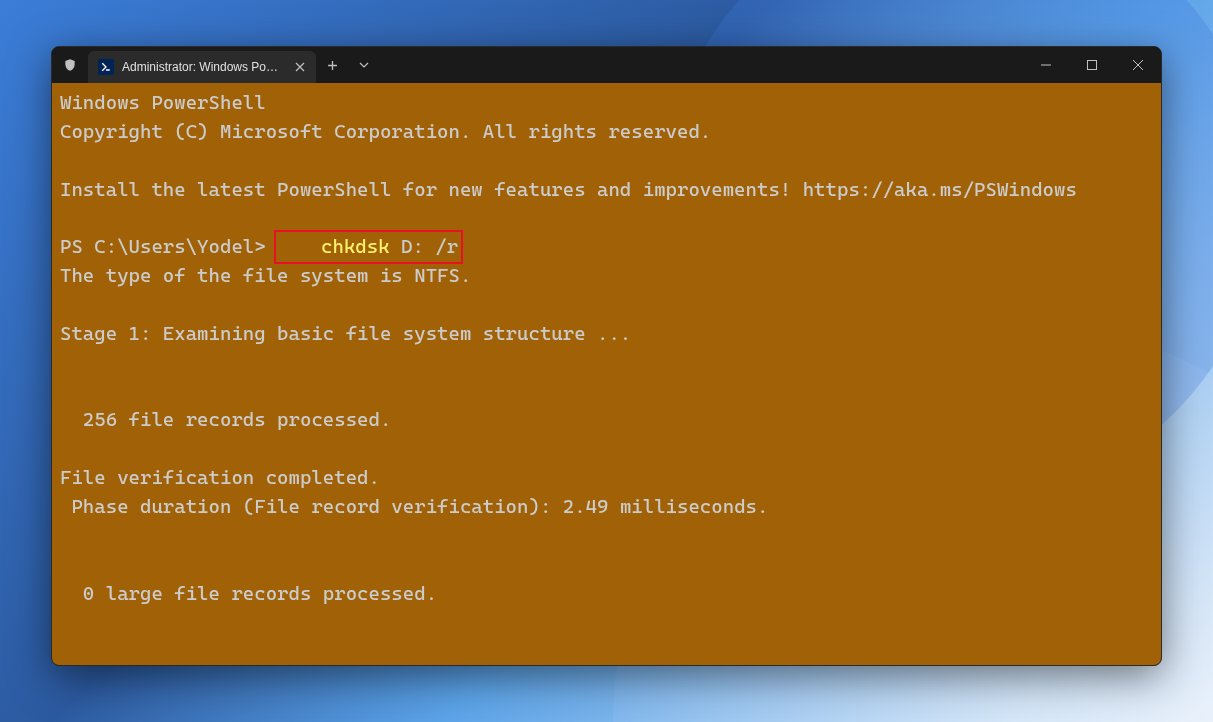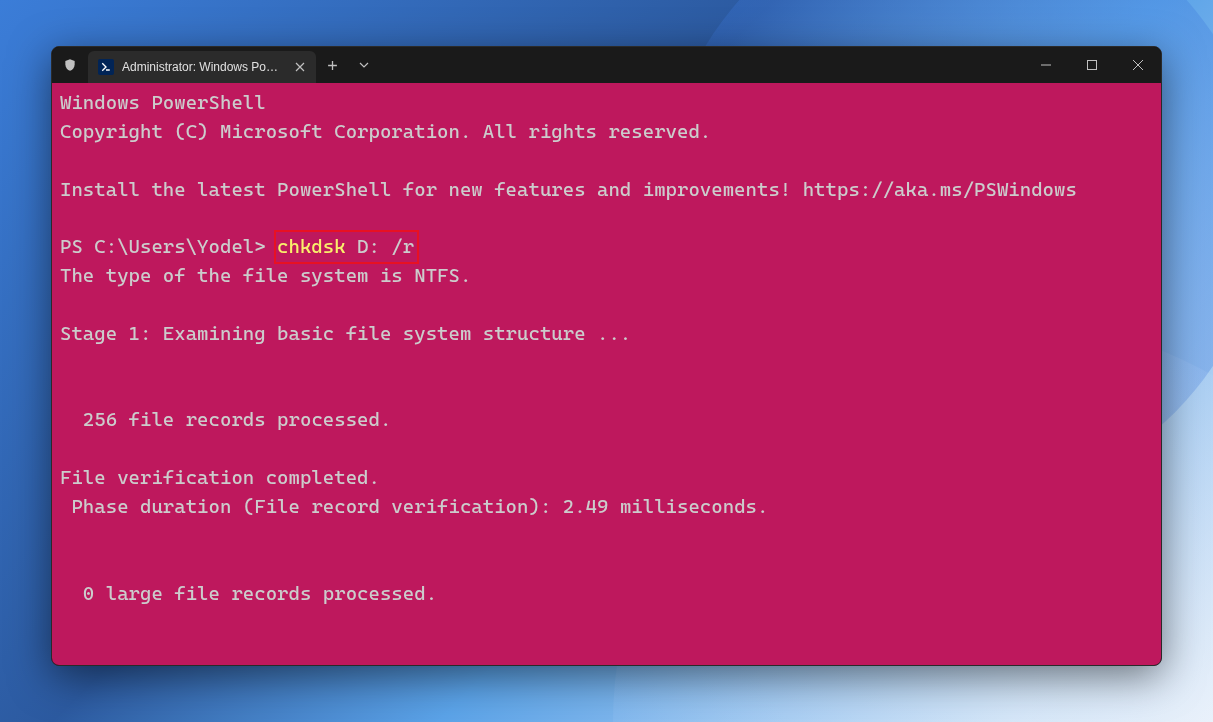--- a/index.html
+++ b/index.html
@@ -138,21 +138,21 @@
     }
     .win-btn svg {
       width: 10px;
       height: 10px;
       stroke: #c0c0c0;
       fill: none;
       stroke-width: 1;
     }
     .terminal {
       flex: 1;
-      background: #be185d;
+      background: #a16207;
       padding: 6px 8px;
       font-family: 'Cascadia Mono', 'Consolas', monospace;
       font-size: 19.5px;
       line-height: 1.48;
       color: #cccccc;
       overflow: hidden;
       white-space: pre-wrap;
       word-break: break-all;
     }
     .terminal .line {
@@ -166,20 +166,21 @@
       position: absolute;
       border: 2.5px solid #e81123;
       top: -3px;
       bottom: -2px;
       left: -3px;
       right: -5px;
       pointer-events: none;
     }
     .cmd-yellow {
       color: #f9f06b;
+      padding-left: 44px;
     }
   </style>
 </head>
 <body>
 
 <div class="bg-circle1"></div>
 <div class="bg-circle2"></div>
 
 <div class="window">
   <div class="titlebar">

